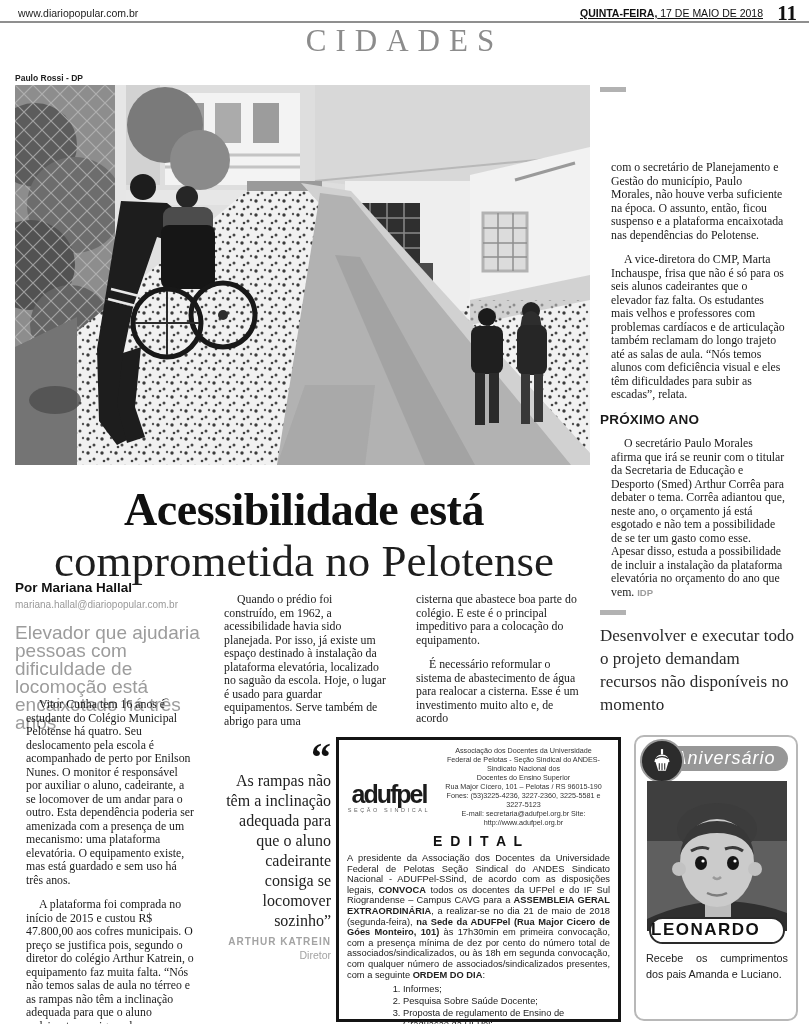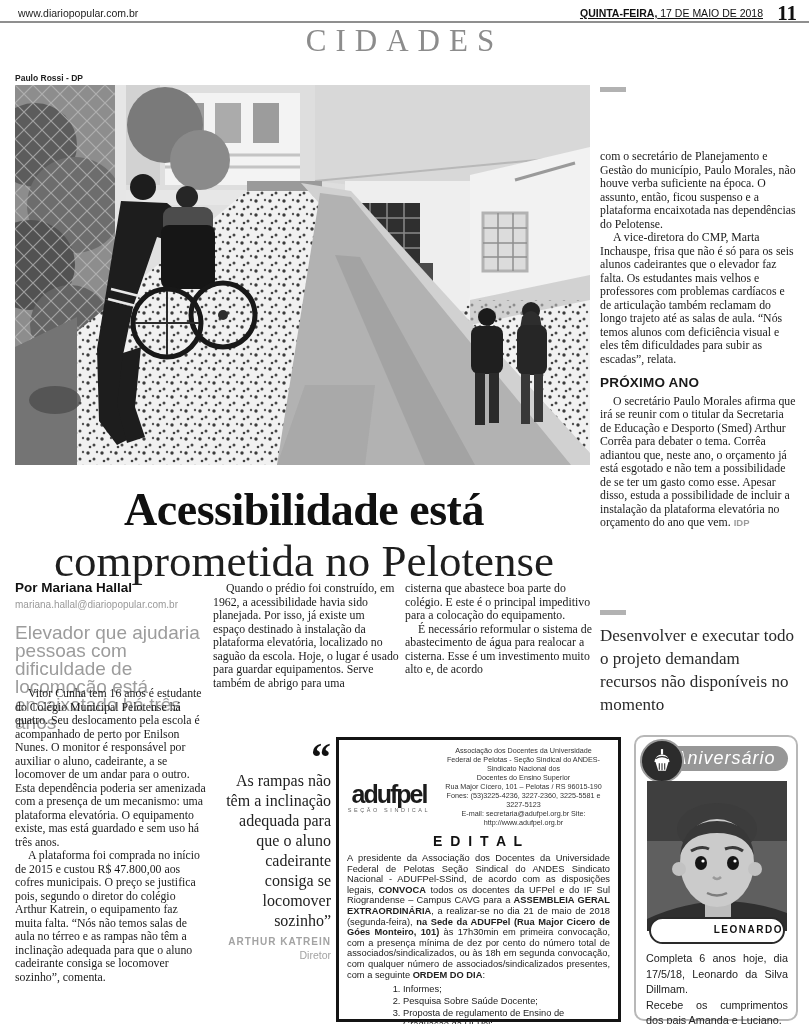--- a/index.html
+++ b/index.html
@@ -45,21 +45,21 @@
   .hl1{font-weight:bold;font-size:46px;line-height:51px;letter-spacing:-.5px;color:#101010;}
   .hl2{font-weight:normal;font-size:45px;line-height:53px;color:#1e1e1e;}
   .byline{position:absolute;left:15px;top:580px;width:190px;font-family:"Liberation Sans",sans-serif;}
   .by-name{font-weight:bold;font-size:13.5px;color:#111;}
   .by-email{color:#9a9a9a;font-size:10px;margin-top:4px;}
   .standfirst{position:absolute;left:15px;top:624px;width:192px;
               font-family:"Liberation Sans",sans-serif;font-size:19px;line-height:18px;color:#9c9c9c;}
 
   
   .col{font-size:11.8px;line-height:13.5px;}
-  .col p{margin:0;}
+  .col p{margin:11px;}
   .col p.ind{text-indent:13px;}
   .col1{position:absolute;left:15px;top:687px;width:191px;}
   .col2{position:absolute;left:213px;top:582px;width:186px;}
   .col3{position:absolute;left:405px;top:582px;width:188px;}
 
   
   .pquote{position:absolute;left:213px;top:745px;width:118px;text-align:right;}
   .pq-mark{font-size:40px;font-weight:bold;line-height:26px;color:#111;}
   .pq-text{font-size:16px;line-height:20px;color:#222;}
   .pq-author{margin-top:5px;font-family:"Liberation Sans",sans-serif;font-weight:bold;
@@ -85,22 +85,22 @@
   .bday{position:absolute;left:634px;top:735px;width:164px;height:286px;box-sizing:border-box;
         border:2px solid #b8b8b8;border-radius:10px;background:#fff;
         font-family:"Liberation Sans",sans-serif;}
   .bd-pill{position:absolute;left:26px;top:9px;right:8px;height:25px;background:#979797;
            border-radius:13px;color:#fff;font-style:italic;font-size:18px;letter-spacing:1px;
            text-align:center;line-height:25px;}
   .bd-icon{position:absolute;left:4px;top:2px;width:40px;height:40px;background:#2c2c2c;
            border-radius:50%;border:2px solid #9a9a9a;display:flex;align-items:center;justify-content:center;}
   .bd-photo{position:absolute;left:11px;top:44px;width:140px;height:150px;background:#6a6a6a;overflow:hidden;}
   .bd-name{position:absolute;left:13px;top:180px;width:136px;height:27px;box-sizing:border-box;
-           background:#fff;border:2.5px solid #2a2a2a;border-radius:14px;text-align:right;
-           font-weight:bold;font-size:10px;line-height:22px;letter-spacing:1.5px;color:#111;}
+           background:#fff;border:2.5px solid #2a2a2a;border-radius:14px;text-align:left;
+           font-weight:bold;font-size:17px;line-height:22px;letter-spacing:1.5px;color:#111;}
   .bd-text{position:absolute;left:10px;top:214px;right:8px;font-size:10.8px;line-height:15.5px;
            color:#222;text-align:justify;}
   .bd-text p{margin:0;}
 </style>
 </head>
 <body>
 
 <div class="page">
 
   <div class="masthead">
@@ -316,18 +316,17 @@
         <ellipse cx="54" cy="82" rx="6" ry="7" fill="#151515"></ellipse>
         <ellipse cx="86" cy="82" rx="6" ry="7" fill="#151515"></ellipse>
         <circle cx="56" cy="80" r="1.6" fill="#fff"></circle>
         <circle cx="88" cy="80" r="1.6" fill="#fff"></circle>
         <path d="M66,96 q4,4 8,0" stroke="#9a9a9a" stroke-width="2.5" fill="none"></path>
         <path d="M60,112 q10,5 20,0" stroke="#7d7d7d" stroke-width="2.5" fill="none"></path>
       </svg>
     </div>
     <div class="bd-name">LEONARDO</div>
     <div class="bd-text">
-      <p>Completa 6 anos hoje, dia 17/5/18, Leonardo da Silva Dillmam.</p>
       <p>Recebe os cumprimentos dos pais Amanda e Luciano.</p>
     </div>
   </div>
 
 </div>
 
 </body></html>

